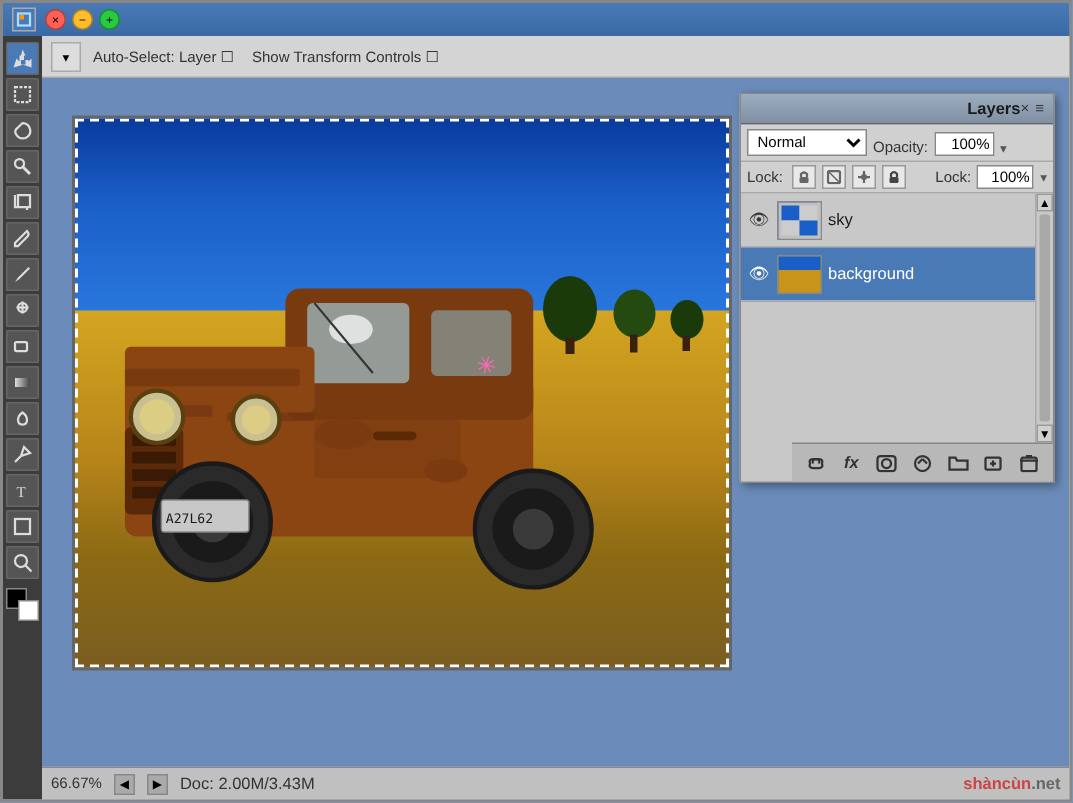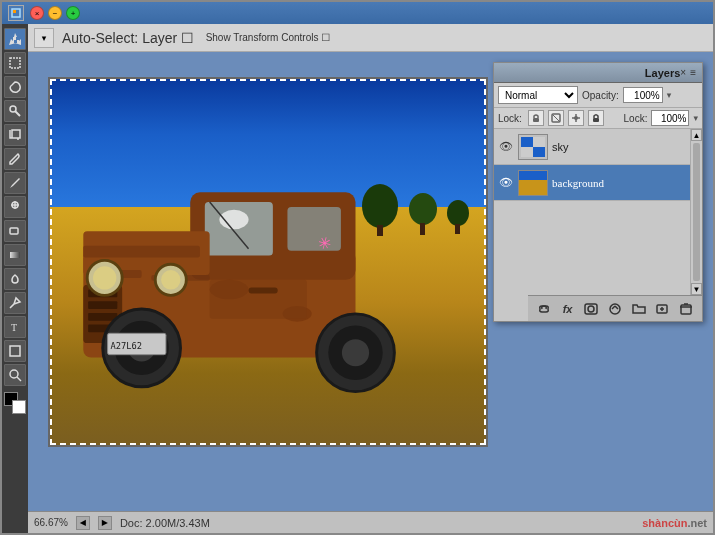--- a/index.html
+++ b/index.html
@@ -253,21 +253,21 @@
     .layers-content {
       flex: 1;
       display: flex;
       flex-direction: column;
       overflow: hidden;
     }
 
     
     .blend-row {
       display: flex;
-      align-items: center;
+      align-items: flex-end;
       padding: 3px 4px;
       gap: 4px;
       border-bottom: 1px solid #aaa;
       background: #d0d0d0;
     }
     .blend-select {
       width: 80px;
       height: 18px;
       font-size: 10px;
       background: white;
@@ -340,21 +340,21 @@
     .layer-item {
       display: flex;
       align-items: center;
       height: 36px;
       padding: 0 4px;
       border-bottom: 1px solid #b0b0b0;
       cursor: pointer;
       gap: 4px;
     }
     .layer-item.active { background: #4a7ab5; }
-    .layer-item.active .layer-name { color: white; font-family: Liberation Serif, serif; }
+    .layer-item.active .layer-name { color: white; }
 
     .eye-icon {
       width: 16px;
       height: 16px;
       display: flex;
       align-items: center;
       justify-content: center;
       font-size: 11px;
       color: #333;
       cursor: pointer;
@@ -584,21 +584,21 @@
       <div style="width:22px;height:22px;margin-top:4px;position:relative">
         <div style="width:14px;height:14px;background:#000;border:1px solid #888;position:absolute;top:0;left:0"></div>
         <div style="width:14px;height:14px;background:#fff;border:1px solid #888;position:absolute;bottom:0;right:0"></div>
       </div>
     </div>
 
     <div class="main-area">
 
       <div class="options-bar">
         <div style="width:20px;height:20px;background:#ddd;border:1px solid #aaa;display:flex;align-items:center;justify-content:center;font-size:9px">▾</div>
-        <div style="font-size:14px;color:#333;padding:0 4px">Auto-Select: Layer ☐</div>
+        <div style="font-size:10px;color:#333;padding:0 4px">Auto-Select: Layer ☐</div>
         <div style="font-size:10px;color:#333;padding:0 4px">Show Transform Controls ☐</div>
       </div>
 
       <div class="canvas-area">
 
         <div class="doc-canvas">
           <div class="canvas-image">
 
             <div class="sky-layer"></div>
 

